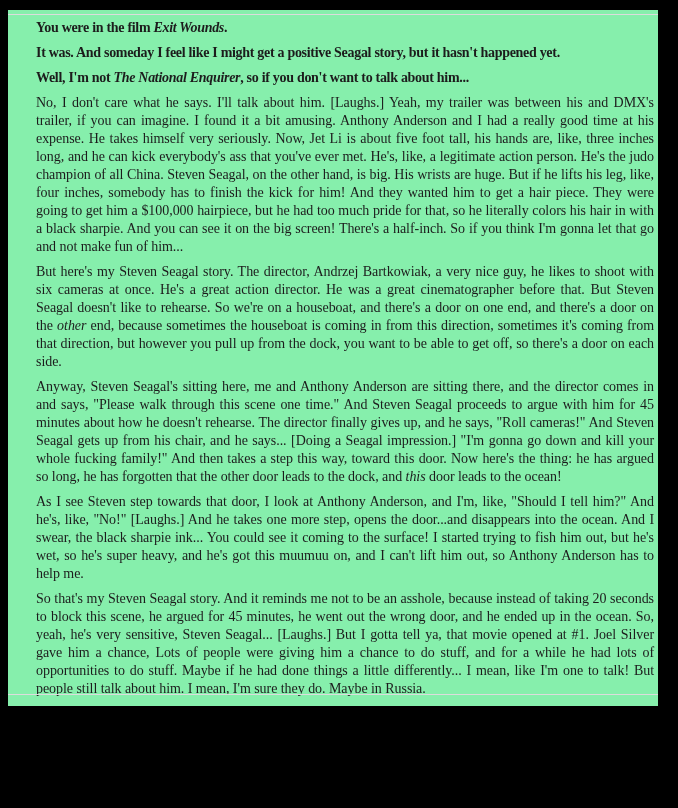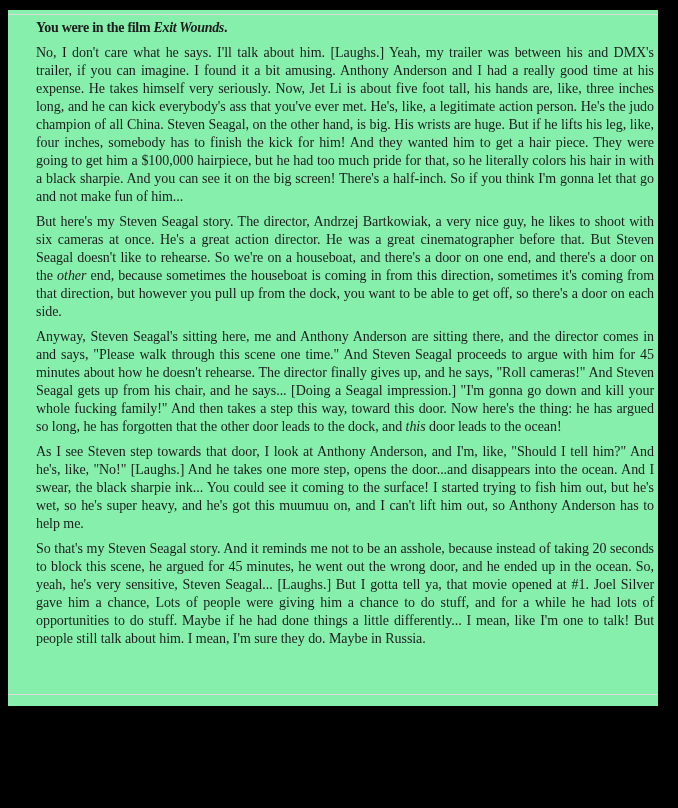--- a/index.html
+++ b/index.html
@@ -49,19 +49,21 @@
   .article i {
     font-style: italic;
   }
 </style>
 </head>
 <body>
 
 <div class="doc-card">
   <div class="article">
       <p class="q">You were in the film <i>Exit Wounds</i>.</p>
+      <p class="q">It was. And someday I feel like I might get a positive Seagal story, but it hasn't happened yet.</p>
+      <p class="q">Well, I'm not <i>The National Enquirer</i>, so if you don't want to talk about him...</p>
       <p class="a">No, I don't care what he says. I'll talk about him. [Laughs.] Yeah, my trailer was between his and DMX's trailer, if you can imagine. I found it a bit amusing. Anthony Anderson and I had a really good time at his expense. He takes himself very seriously. Now, Jet Li is about five foot tall, his hands are, like, three inches long, and he can kick everybody's ass that you've ever met. He's, like, a legitimate action person. He's the judo champion of all China. Steven Seagal, on the other hand, is big. His wrists are huge. But if he lifts his leg, like, four inches, somebody has to finish the kick for him! And they wanted him to get a hair piece. They were going to get him a $100,000 hairpiece, but he had too much pride for that, so he literally colors his hair in with a black sharpie. And you can see it on the big screen! There's a half-inch. So if you think I'm gonna let that go and not make fun of him...</p>
       <p class="a">But here's my Steven Seagal story. The director, Andrzej Bartkowiak, a very nice guy, he likes to shoot with six cameras at once. He's a great action director. He was a great cinematographer before that. But Steven Seagal doesn't like to rehearse. So we're on a houseboat, and there's a door on one end, and there's a door on the <i>other</i> end, because sometimes the houseboat is coming in from this direction, sometimes it's coming from that direction, but however you pull up from the dock, you want to be able to get off, so there's a door on each side.</p>
       <p class="a">Anyway, Steven Seagal's sitting here, me and Anthony Anderson are sitting there, and the director comes in and says, "Please walk through this scene one time." And Steven Seagal proceeds to argue with him for 45 minutes about how he doesn't rehearse. The director finally gives up, and he says, "Roll cameras!" And Steven Seagal gets up from his chair, and he says... [Doing a Seagal impression.] "I'm gonna go down and kill your whole fucking family!" And then takes a step this way, toward this door. Now here's the thing: he has argued so long, he has forgotten that the other door leads to the dock, and <i>this</i> door leads to the ocean!</p>
       <p class="a">As I see Steven step towards that door, I look at Anthony Anderson, and I'm, like, "Should I tell him?" And he's, like, "No!" [Laughs.] And he takes one more step, opens the door...and disappears into the ocean. And I swear, the black sharpie ink... You could see it coming to the surface! I started trying to fish him out, but he's wet, so he's super heavy, and he's got this muumuu on, and I can't lift him out, so Anthony Anderson has to help me.</p>
       <p class="a">So that's my Steven Seagal story. And it reminds me not to be an asshole, because instead of taking 20 seconds to block this scene, he argued for 45 minutes, he went out the wrong door, and he ended up in the ocean. So, yeah, he's very sensitive, Steven Seagal... [Laughs.] But I gotta tell ya, that movie opened at #1. Joel Silver gave him a chance, Lots of people were giving him a chance to do stuff, and for a while he had lots of opportunities to do stuff. Maybe if he had done things a little differently... I mean, like I'm one to talk! But people still talk about him. I mean, I'm sure they do. Maybe in Russia.</p>
     </div>
 </div>
 
 </body></html>

